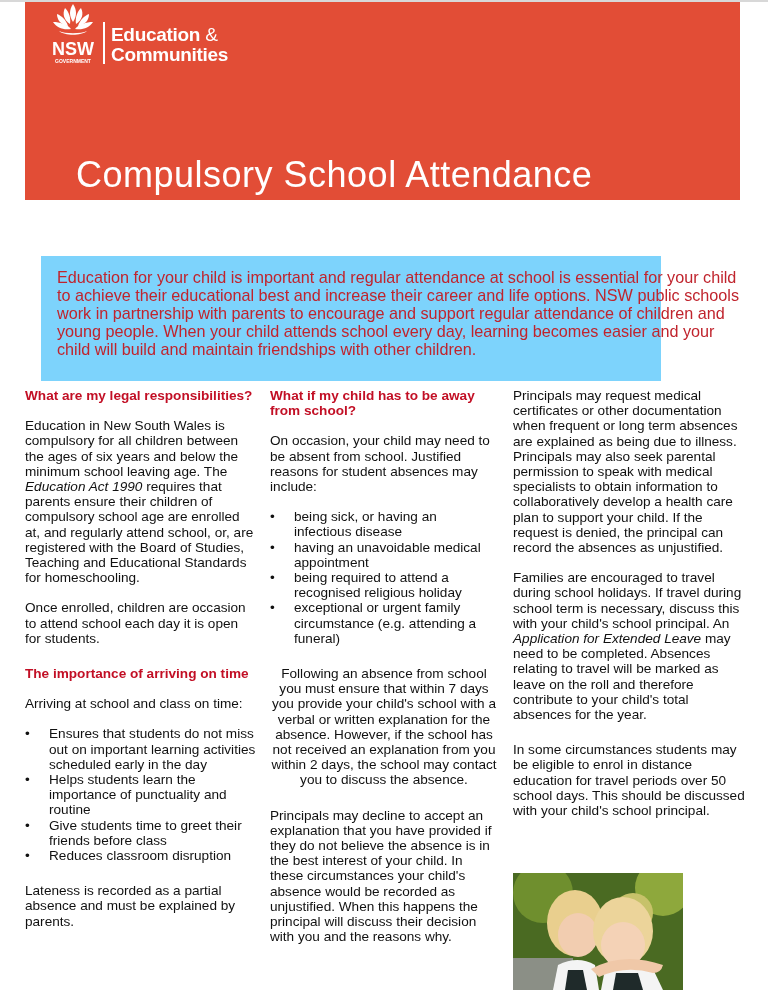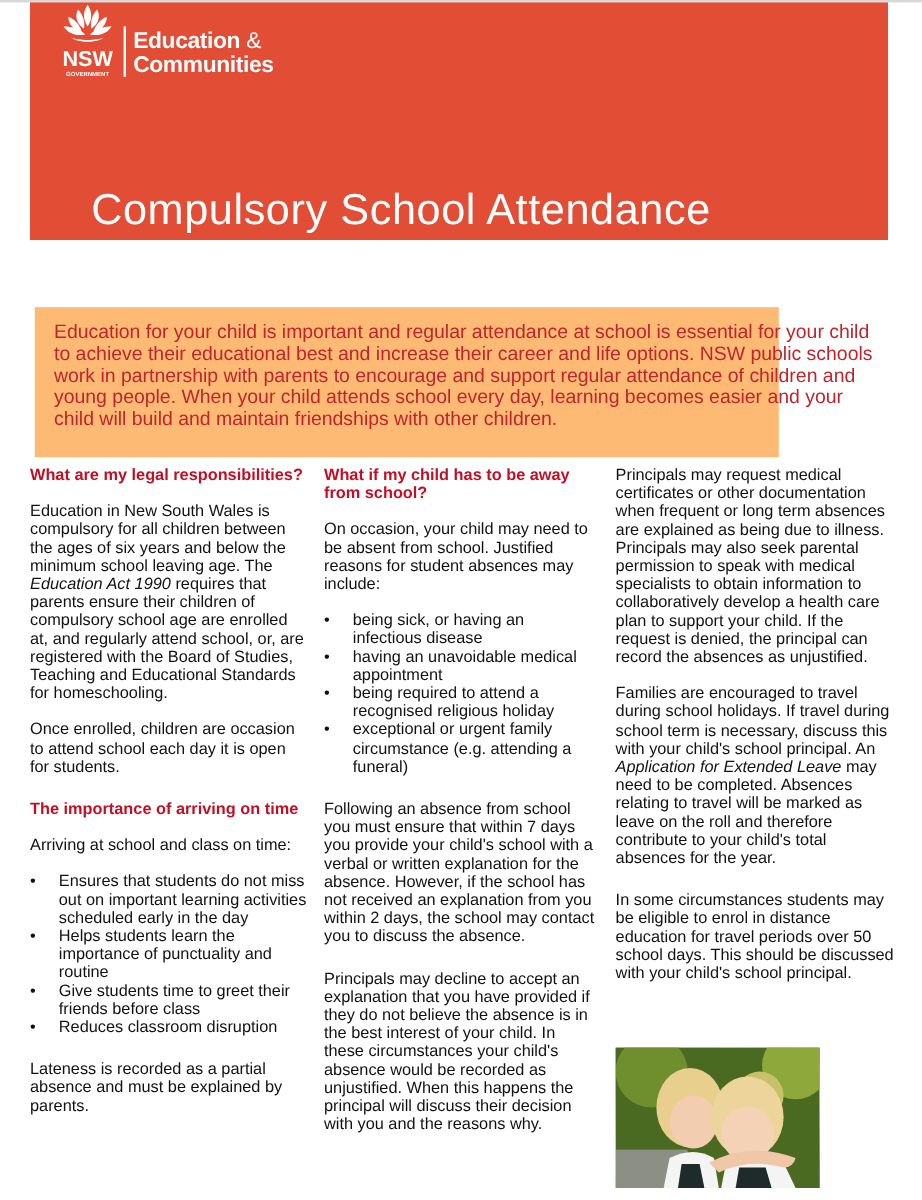--- a/index.html
+++ b/index.html
@@ -18,22 +18,22 @@
     .logo-divider { position: absolute; left: 78px; top: 20px; width: 2px; height: 42px; background: #ffffff; }
     .brand { position: absolute; left: 86px; top: 23px; color: #fff; font-weight: bold; font-size: 19px; line-height: 20px; letter-spacing: -0.3px; }
     .brand .amp { font-weight: normal; }
     .title {
       position: absolute; left: 51px; top: 152px; color: #ffffff;
       font-size: 36px; font-weight: normal; letter-spacing: 0.5px; white-space: nowrap; text-align: right;
     }
     .subtitle { position: absolute; left: 51px; top: 207px; color: #fff; font-size: 17px; }
 
     .intro {
-      position: absolute; left: 29px; top: 256px; width: 620px; height: 125px;
-      background: #fdba74;
+      position: absolute; left: 41px; top: 256px; width: 620px; height: 125px;
+      background: #7dd3fc;
     }
     .intro p {
       margin: 0; position: absolute; left: 16px; top: 12px; width: 690px;
       color: #c0242d; font-size: 16.2px; line-height: 18px;
     }
 
     .col { position: absolute; top: 388px; font-size: 13.6px; line-height: 15.2px; color: #111; }
     .col1 { left: 25px; width: 232px; }
     .col2 { left: 270px; width: 228px; }
     .col3 { left: 513px; width: 236px; }
@@ -97,21 +97,21 @@
 
 <div class="col col2">
   <h2>What if my child has to be away from school?</h2>
   <p>On occasion, your child may need to be absent from school. Justified reasons for student absences may include:</p>
   <ul>
     <li><span class="bullet">•</span><span>being sick, or having an infectious disease</span></li>
     <li><span class="bullet">•</span><span>having an unavoidable medical appointment</span></li>
     <li><span class="bullet">•</span><span>being required to attend a recognised religious holiday</span></li>
     <li><span class="bullet">•</span><span>exceptional or urgent family circumstance (e.g. attending a funeral)</span></li>
   </ul>
-  <p style="margin-top:20px;">Following an absence from school you must ensure that within 7 days you provide your child's school with a verbal or written explanation for the absence. However, if the school has not received an explanation from you within 2 days, the school may contact you to discuss the absence.</p>
+  <p style="margin-top:20px;text-align:center;">Following an absence from school you must ensure that within 7 days you provide your child's school with a verbal or written explanation for the absence. However, if the school has not received an explanation from you within 2 days, the school may contact you to discuss the absence.</p>
   <p style="margin-top:20px;">Principals may decline to accept an explanation that you have provided if they do not believe the absence is in the best interest of your child. In these circumstances your child's absence would be recorded as unjustified. When this happens the principal will discuss their decision with you and the reasons why.</p>
 </div>
 
 <div class="col col3">
   <p>Principals may request medical certificates or other documentation when frequent or long term absences are explained as being due to illness. Principals may also seek parental permission to speak with medical specialists to obtain information to collaboratively develop a health care plan to support your child. If the request is denied, the principal can record the absences as unjustified.</p>
   <p><span>Families are encouraged to travel during school holidays. If travel during school term is necessary, discuss this with your child's school principal. An </span><em>Application for Extended Leave</em><span> may need to be completed. Absences relating to travel will be marked as leave on the roll and therefore contribute to your child's total absences for the year.</span></p>
   <p style="margin-top:20px;">In some circumstances students may be eligible to enrol in distance education for travel periods over 50 school days. This should be discussed with your child's school principal.</p>
 </div>
 
 <div class="photo" title="two smiling children hugging">

